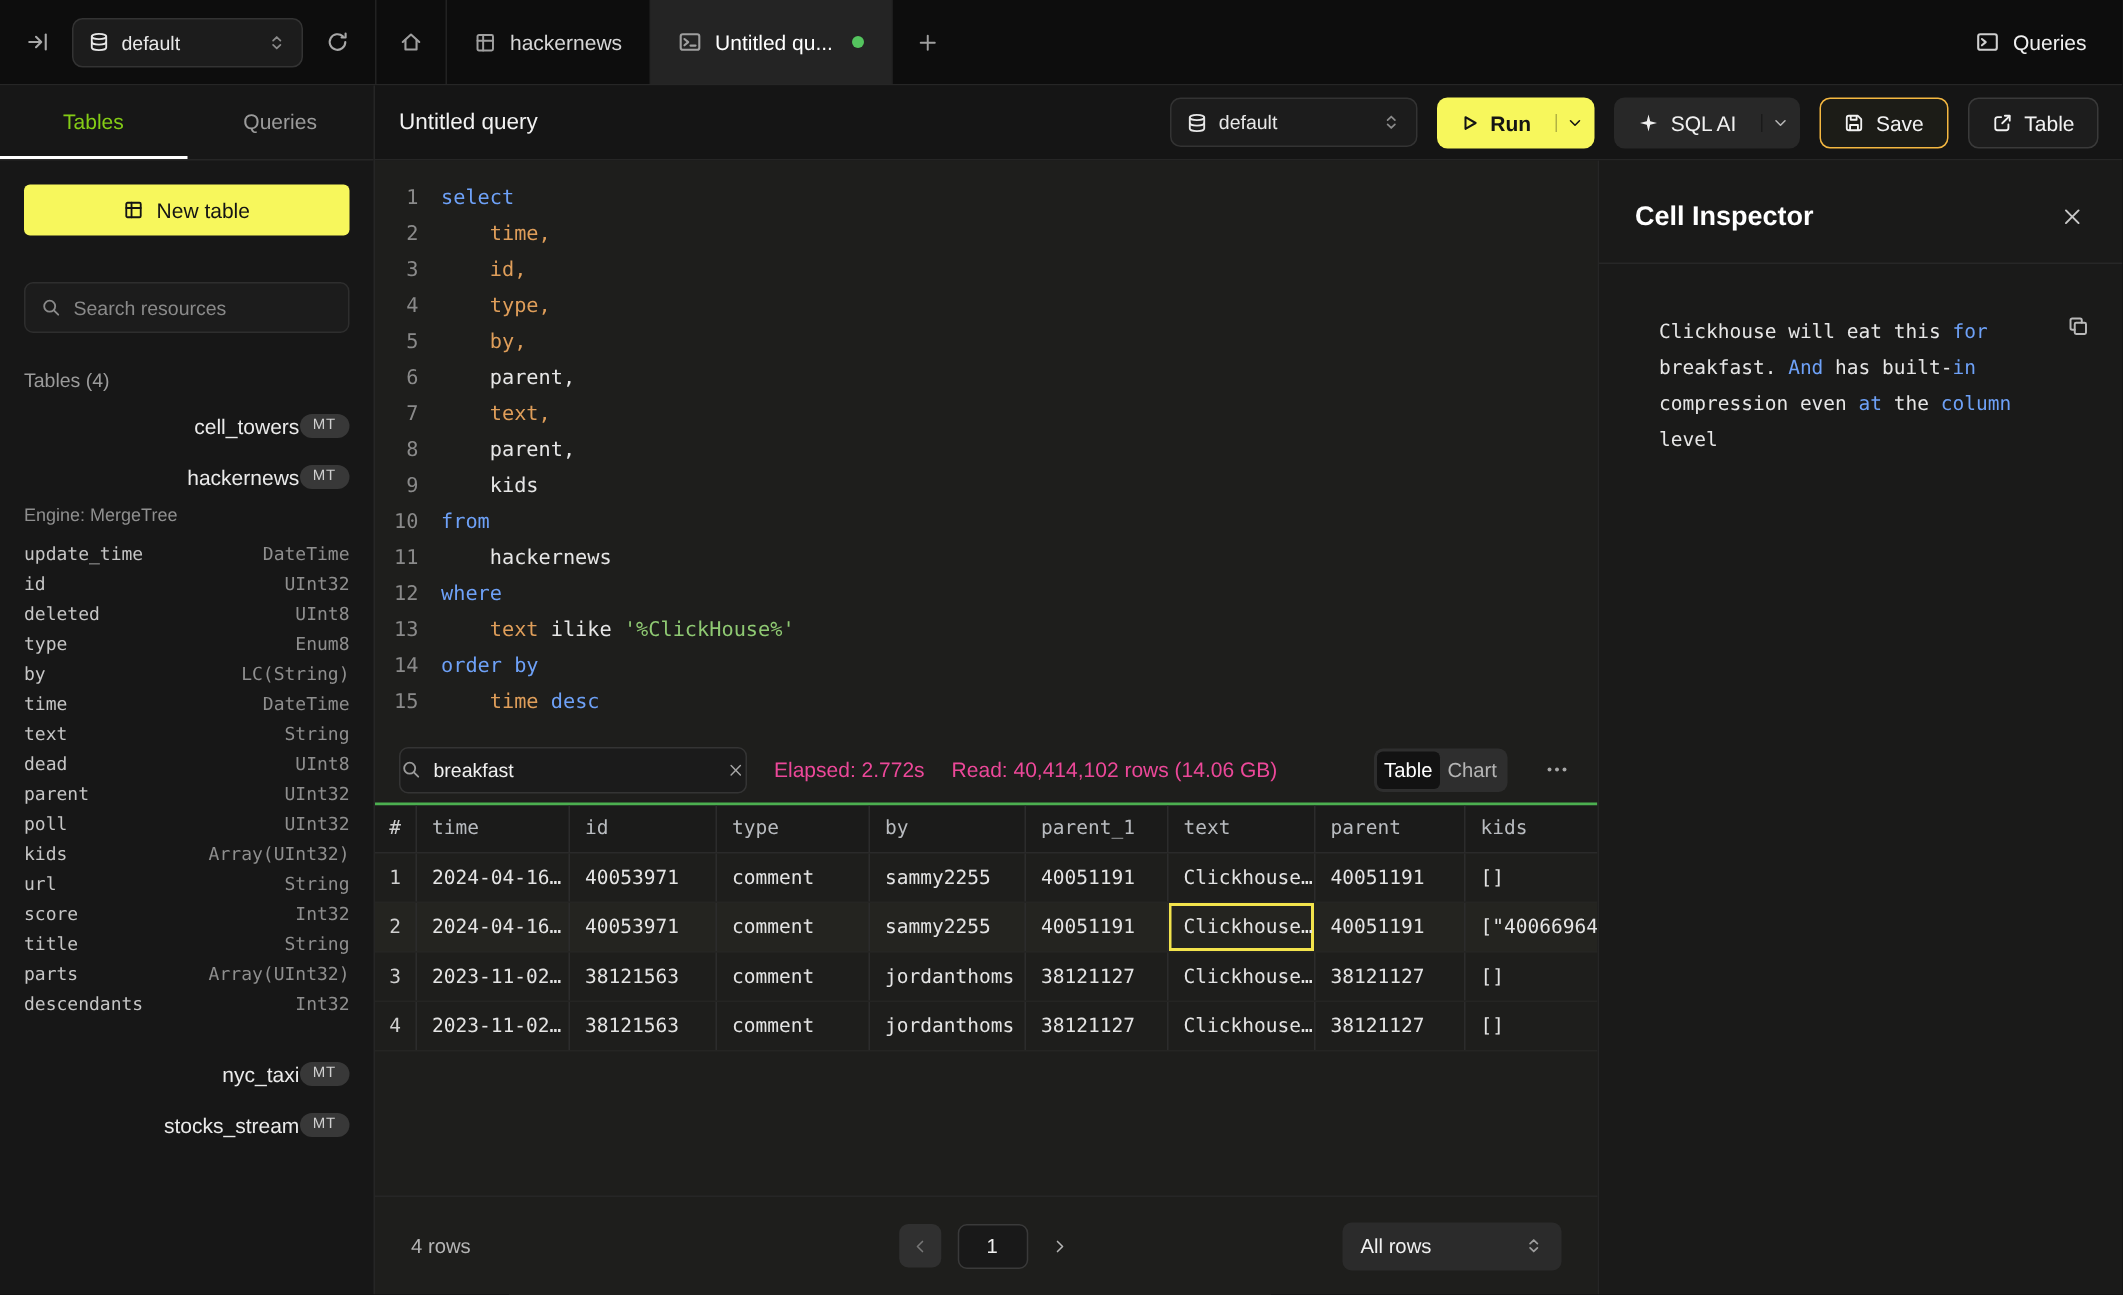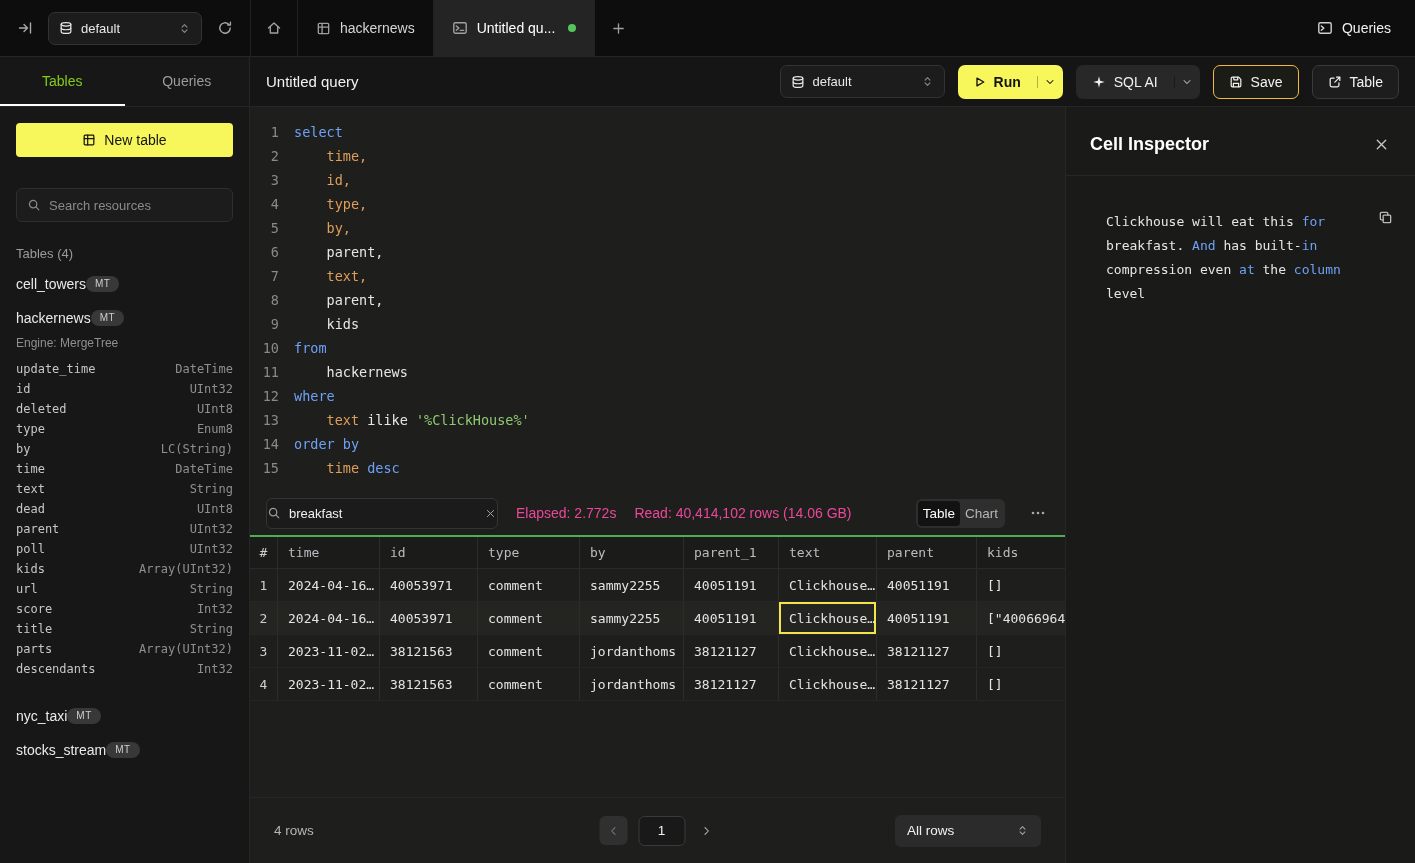--- a/index.html
+++ b/index.html
@@ -51,21 +51,21 @@
   .side-tabs{height:50px;display:flex;border-bottom:1px solid var(--border-soft);flex:none}
   .side-tab{flex:1;display:flex;align-items:center;justify-content:center;color:var(--text-dim);font-size:14px;cursor:pointer;border-bottom:2px solid transparent}
   .side-tab.active{color:#84cc16;border-bottom-color:#fff}
   .side-body{padding:16px;overflow:hidden}
   .new-table{height:34px;width:100%;background:var(--yellow);border:none;border-radius:4px;color:#141414;font-size:14px;font-weight:500;display:flex;align-items:center;justify-content:center;gap:8px;cursor:pointer;font-family:"Liberation Sans",sans-serif}
   .side-search{margin-top:31px;height:34px;background:#1c1c1c;border:1px solid #2e2e2e;border-radius:6px;display:flex;align-items:center;gap:8px;padding:0 10px;color:#8a8a8a}
   .side-search input{background:transparent;border:none;outline:none;color:#d8d8d8;font-size:13px;width:100%;font-family:"Liberation Sans",sans-serif}
   .side-search input::placeholder{color:#8a8a8a}
   .section-title{margin-top:24px;color:var(--text-dim);font-size:13px}
   .tbl-list{margin-top:6px}
-  .tbl-row{height:34px;display:flex;align-items:center;justify-content:flex-start;cursor:pointer}
+  .tbl-row{height:34px;display:flex;align-items:center;justify-content:flex-end;cursor:pointer}
   .tbl-name{font-size:14px;color:#eaeaea}
   .mt-badge{background:#383838;color:#cfcfcf;font-size:10px;letter-spacing:.5px;border-radius:9px;padding:3px 9px;line-height:1}
   .engine-line{font-size:12px;color:#8f8f8f;margin:1px 0 9px}
   .col-list{margin-bottom:20px}
   .col-row{height:20px;display:flex;align-items:center;justify-content:space-between;cursor:default}
   .col-name{font-family:"DejaVu Sans Mono",monospace;font-size:12px;color:#c6c6c6}
   .col-type{font-family:"DejaVu Sans Mono",monospace;font-size:12px;color:#8f8f8f}
 
   
   .q-header{height:50px;background:var(--bg-header);border-bottom:1px solid var(--border-soft);display:flex;align-items:center;padding:0 16px;flex:none}

